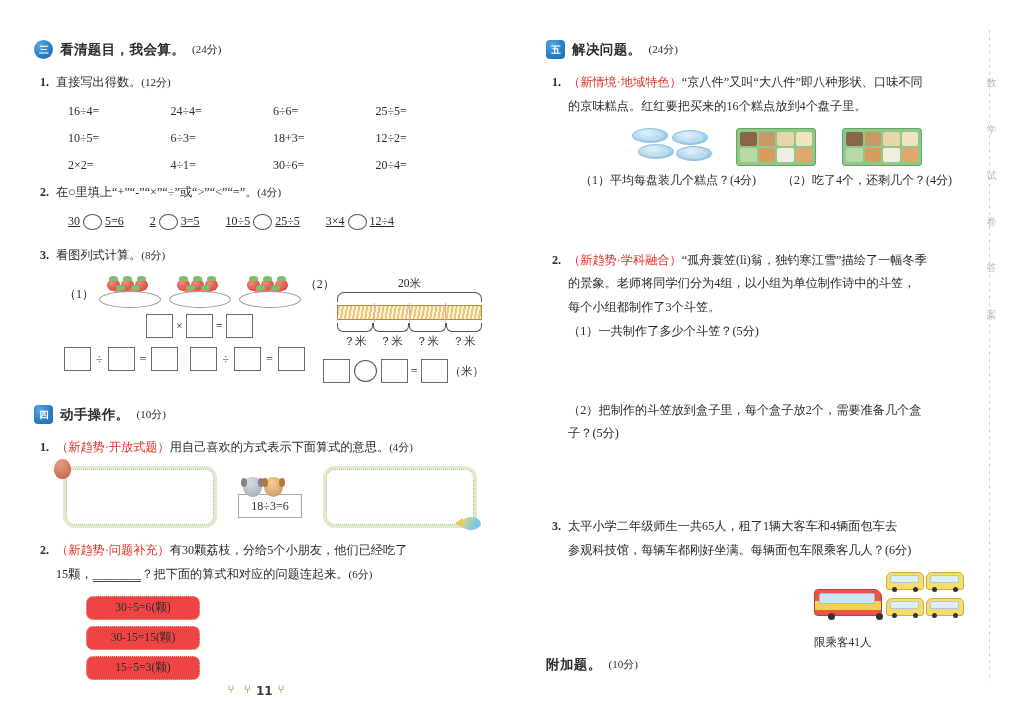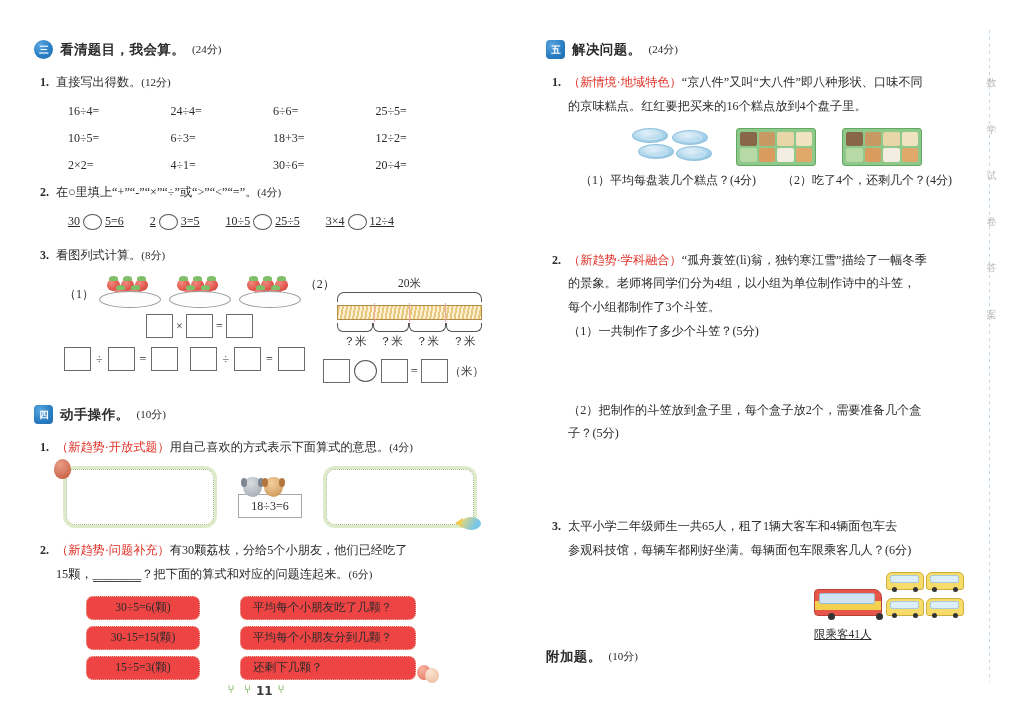--- a/index.html
+++ b/index.html
@@ -137,21 +137,21 @@
   .bigbus .win{position:absolute;top:3px;left:4px;right:6px;height:9px;
     background:#cfe3f0;border:1px solid #9dbed4;border-radius:2px;}
   .wheels{position:relative;height:6px;}
   .wheels i{position:absolute;width:7px;height:7px;border-radius:50%;background:#333;top:-3px;}
   .vans{display:grid;grid-template-columns:1fr 1fr;gap:2px;}
   .van{width:38px;}
   .van .body{height:16px;border-radius:6px 5px 3px 3px;background:#f7dc6a;
     border:1px solid #cdae3c;position:relative;}
   .van .win{position:absolute;top:2px;left:3px;right:4px;height:6px;
     background:#dceef8;border:1px solid #aac9da;border-radius:2px;}
-  .buslabel{font-size:11.5px;margin-left:268px;margin-top:5px;text-decoration:underline;}
+  .buslabel{font-size:11.5px;margin-left:268px;margin-top:13px;}
 
   
   .footer{position:absolute;bottom:14px;left:0;right:0;text-align:center;
     font-size:12px;font-weight:700;font-family:"DejaVu Sans",sans-serif;color:#3a3a3a;}
   .footer .sp{color:#8fc07a;font-size:11px;margin:0 5px;vertical-align:2px;}
 
   
   .cutline{position:absolute;top:30px;bottom:30px;right:34px;width:1px;
     background:repeating-linear-gradient(#bcd9ea 0 3px,transparent 3px 7px);}
   .vtext{position:absolute;right:26px;top:70px;writing-mode:vertical-rl;
@@ -353,28 +353,20 @@
       <span class="tag">（新趋势·问题补充）</span><span class="q-body">有30颗荔枝，分给5个小朋友，他们已经吃了</span><br>
       <span class="q-body">15颗，</span><span style="border-bottom:1px solid #444;">________</span><span class="q-body">？把下面的算式和对应的问题连起来。</span><span class="pts">(6分)</span>
     </div>
 
     <div class="match">
       <div class="mcol">
         <div class="mb">30÷5=6(颗)</div>
         <div class="mb">30-15=15(颗)</div>
         <div class="mb">15÷5=3(颗)</div>
       </div>
-      <div class="mcol">
-        <div class="mb wide">平均每个小朋友吃了几颗？</div>
-        <div class="mb wide">平均每个小朋友分到几颗？</div>
-        <div class="mb wide"><span>还剩下几颗？</span><span class="peach">
-              <i></i>
-              <i></i>
-            </span></div>
-      </div>
     </div>
 
   </div>
 
   <div class="footer">
     <span class="sp">⑂</span><span class="sp">⑂</span><span>11</span><span class="sp">⑂</span>
   </div>
 </div>
 
 <div class="page page-right">

